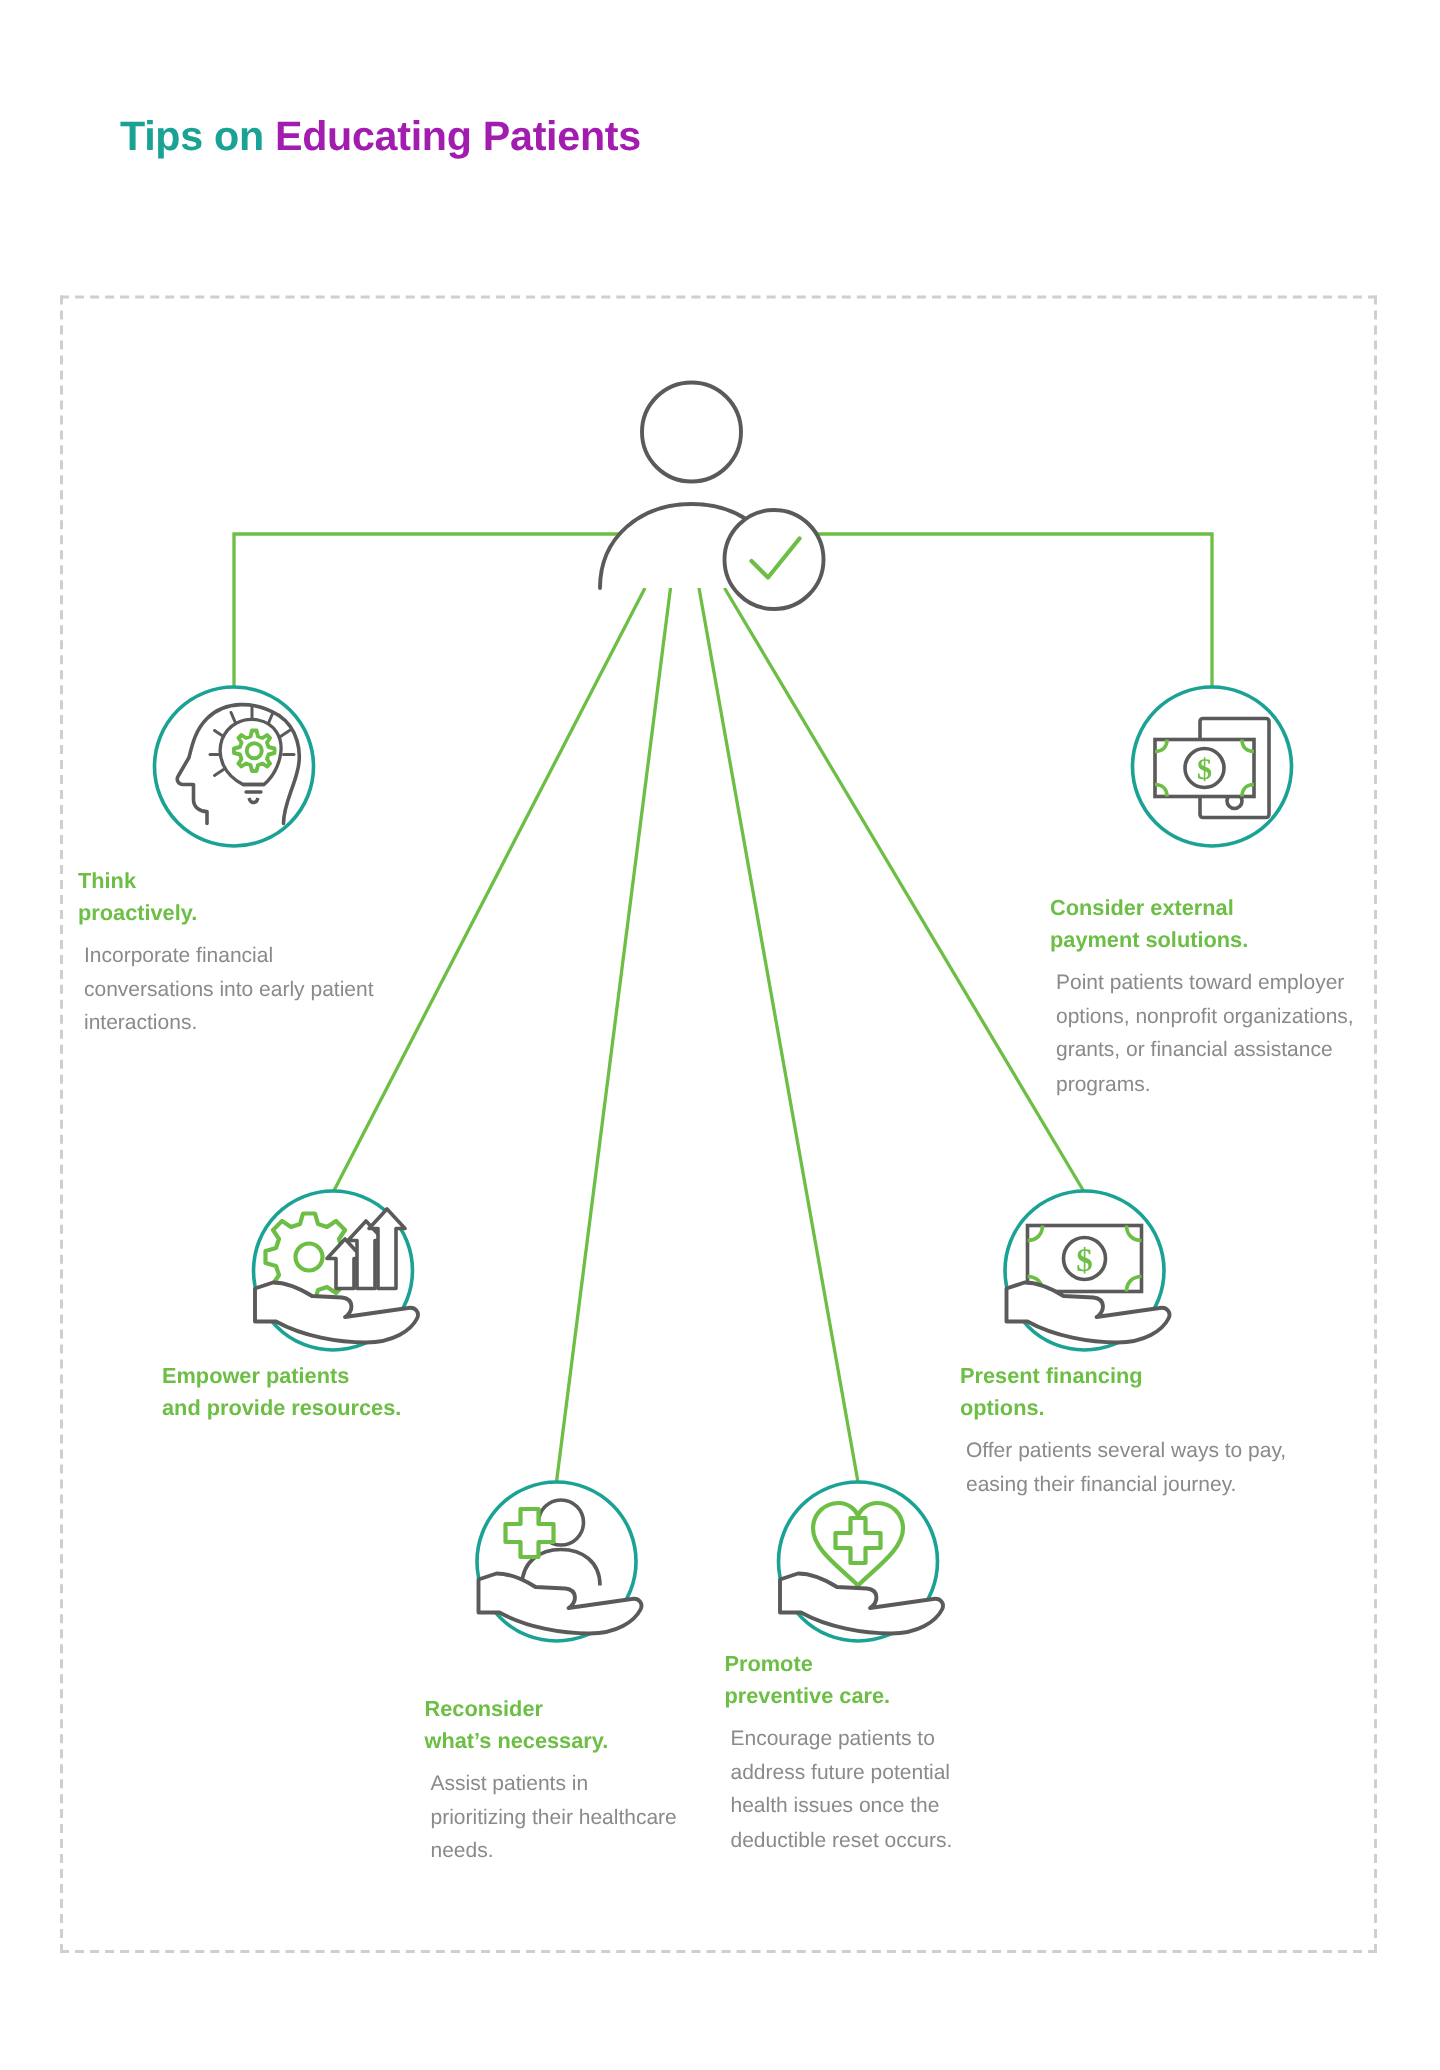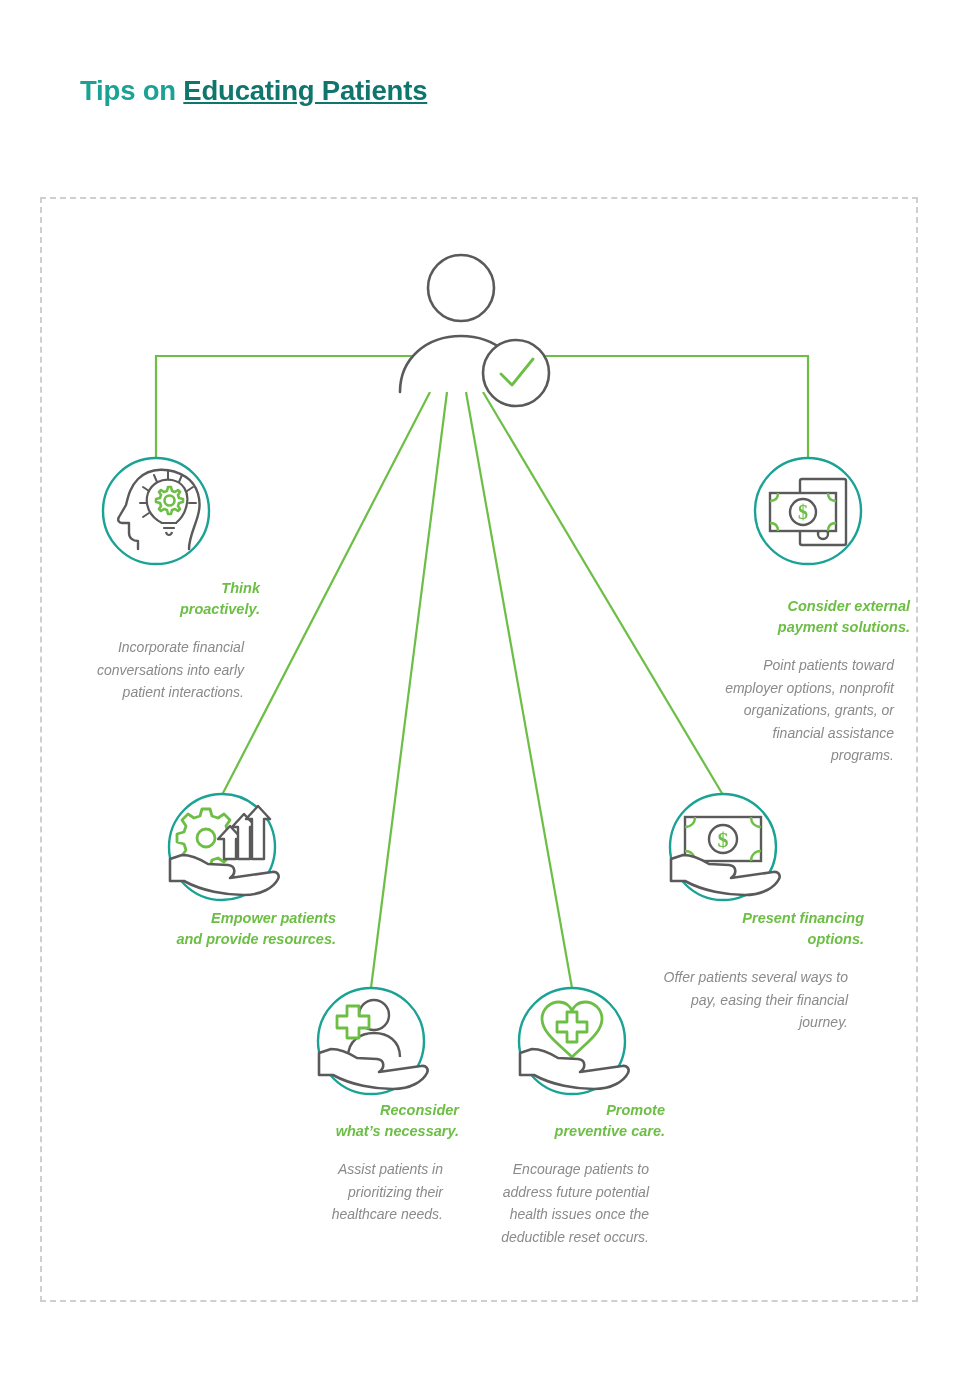--- a/index.html
+++ b/index.html
@@ -23,21 +23,21 @@
     width: 640px;
   }
   #title-block .title-line {
     font-size: 27.5px;
     font-weight: bold;
     line-height: 33px;
     letter-spacing: -0.2px;
     white-space: nowrap;
   }
   .t-teal  { color: #1aa294; }
-  .t-green { color: #0f766e; text-decoration: underline; }
+  .t-green { color: #a21caf; }
 
   
   #frame {
     position: absolute;
     left: 40px;
     top: 197px;
     width: 878px;
     height: 1105px;
     border: 2px dashed #cfcfcf;
     box-sizing: border-box;
@@ -48,43 +48,42 @@
     position: absolute;
     left: 0;
     top: 0;
     width: 960px;
     height: 1380px;
   }
 
   
   .node-text {
     position: absolute;
-    text-align: right;
-    font-style: italic;
+    text-align: left;
   }
   .node-title {
     color: #6cbe45;
     font-size: 14.5px;
     font-weight: bold;
     line-height: 21px;
     margin: 0 0 5px 0;
   }
   .node-desc {
     color: #8a8a8a;
     font-size: 14px;
     line-height: 22.5px;
-    margin: 16px;
+    margin: 4px;
   }
 
   
   #text-think      { left: 52px;  top: 578px; width: 208px; }
   #text-consider   { left: 700px; top: 596px; width: 210px; }
   #text-empower    { left: 108px; top: 908px; width: 228px; }
   #text-present    { left: 640px; top: 908px; width: 224px; }
-  #text-reconsider { left: 283px; top: 1100px; width: 176px; }
+  #text-reconsider { left: 283px; top: 1130px; width: 176px; }
   #text-promote    { left: 483px; top: 1100px; width: 182px; }
 </style>
 </head>
 <body>
 
 <div id="title-block">
   <div class="title-line">
     <span class="t-teal">Tips on </span><span class="t-green">Educating Patients</span>
   </div>
 </div>

